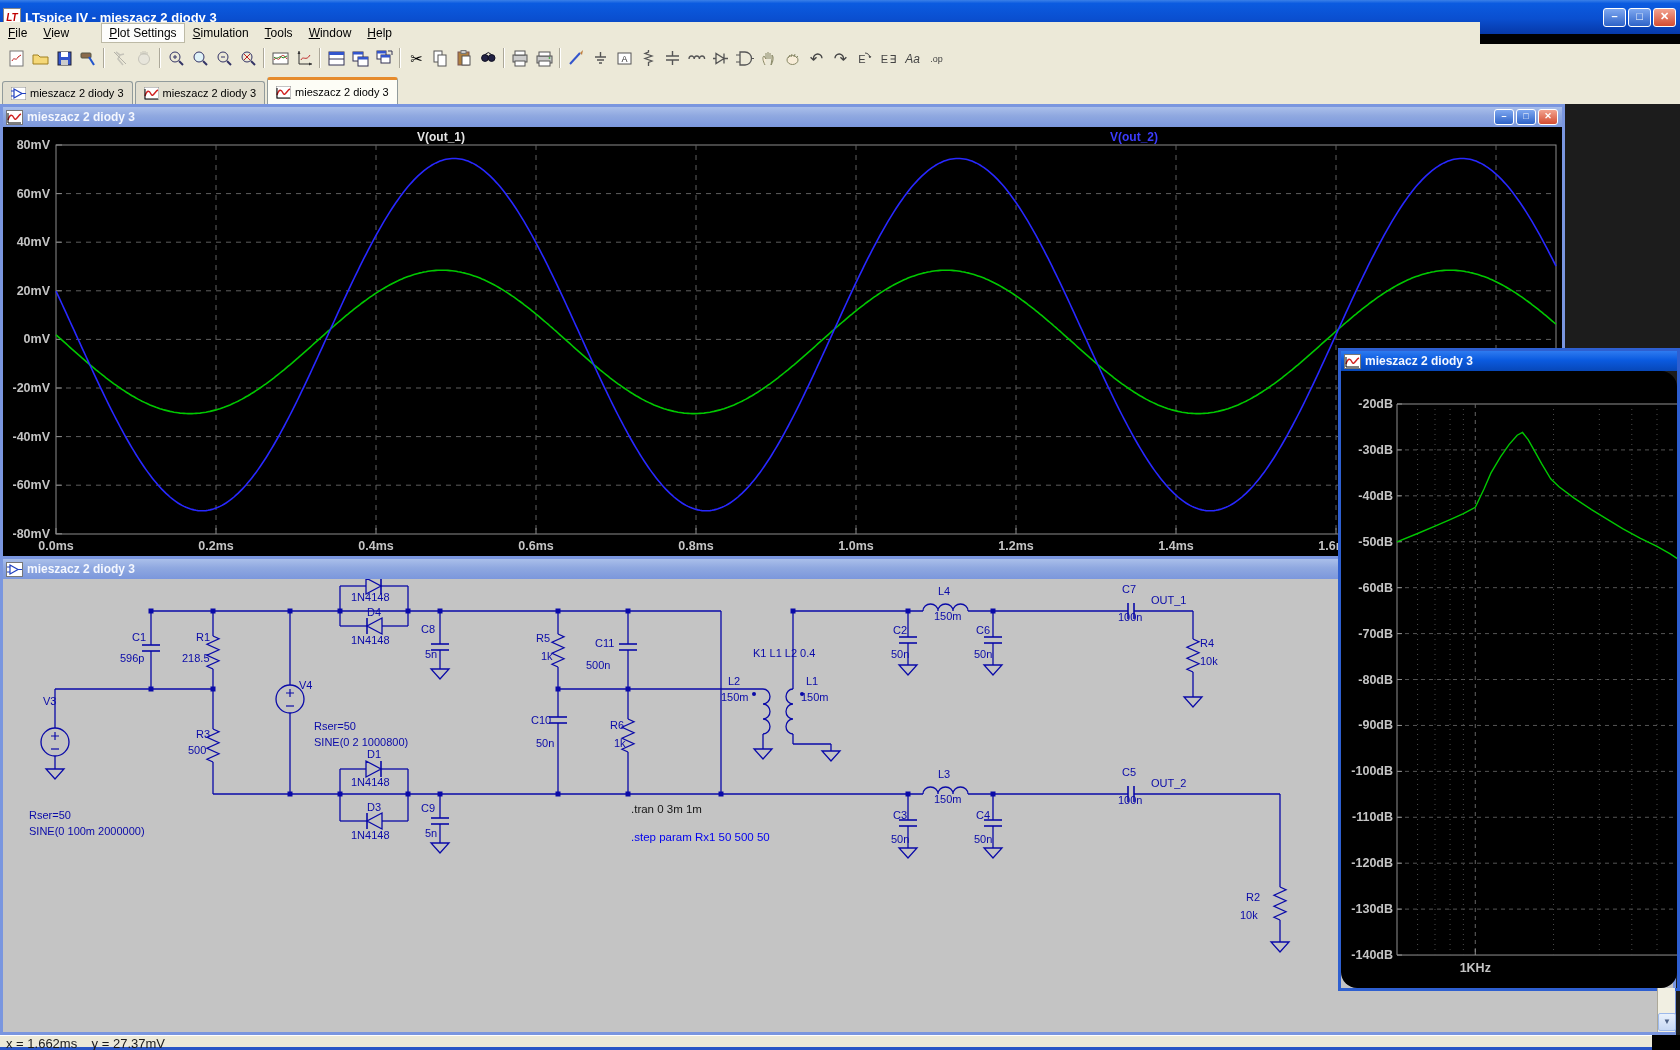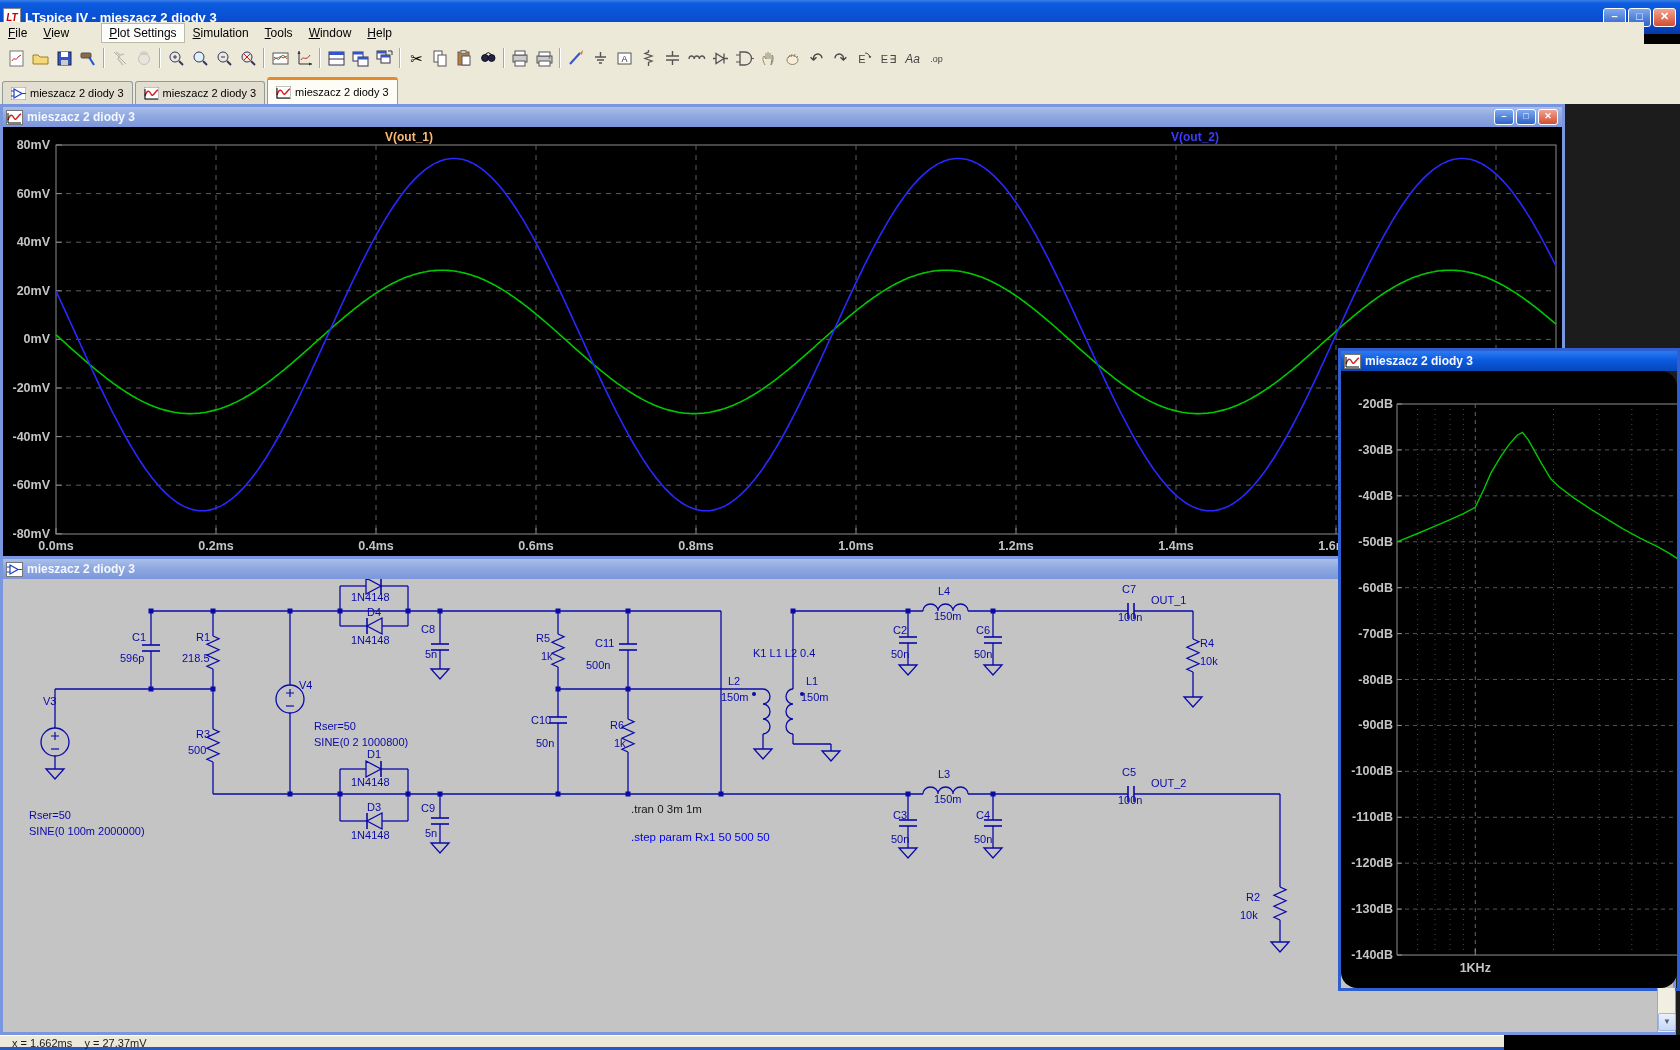--- a/index.html
+++ b/index.html
@@ -9,21 +9,21 @@
   
   #titlebar{left:0;top:0;width:1680px;height:34px;
     background:linear-gradient(180deg,#3A80E8 0%,#0B5BE0 10%,#0A4FD0 55%,#0638A8 100%);
     display:flex;align-items:center;color:#fff;font-weight:bold;font-size:13px;}
   #titlebar .app-icon{width:16px;height:16px;margin:0 4px 0 3px;background:#fff;border:1px solid #888;
     color:#C00000;font-size:10px;font-weight:bold;display:flex;align-items:center;justify-content:center;font-style:italic;}
   .winbtns{margin-left:auto;display:flex;gap:2px;padding-right:4px;}
   .wbtn{width:21px;height:17px;border:1px solid #fff;border-radius:3px;color:#fff;font-size:11px;line-height:15px;
     text-align:center;background:linear-gradient(180deg,#7FA8F0,#2E63C8);}
   .wbtn.close{background:linear-gradient(180deg,#F2A390,#D44C31);}
-  #menubar{left:0;top:22px;width:1644px;height:22px;background:#ECE9D8;display:flex;align-items:center;
+  #menubar{left:0;top:22px;width:1480px;height:22px;background:#ECE9D8;display:flex;align-items:center;
     font-size:12px;color:#000;border-bottom:1px solid #E0DDC8;}
   .menu-item{padding:3px 8px;}
   .menu-item.hl{background:#FDFDFB;border:1px solid #BDBAA6;padding:2px 7px;margin-left:24px;}
   .menu-item u{text-decoration:underline;}
   #toolbar{left:0;top:44px;width:1680px;height:28px;background:#ECE9D8;display:flex;align-items:center;padding-left:4px;border-bottom:1px solid #D8D5C0;}
   .tbtn{width:24px;height:24px;display:flex;align-items:center;justify-content:center;}
   .tbtn svg{width:19px;height:19px;}
   .tbtn.disabled{opacity:.38;filter:grayscale(1);}
   .tsep{width:1px;height:20px;background:#ACA899;margin:0 3px;border-right:1px solid #fff;}
   #tabbar{left:0;top:72px;width:1680px;height:32px;background:#ECE9D8;display:flex;align-items:flex-end;padding-left:2px;box-sizing:border-box;}
@@ -33,22 +33,22 @@
   .tabicon{width:15px;height:13px;}
   
   #mdi{left:0;top:104px;width:1680px;height:931px;background:#1C1C1C;}
   .child{position:absolute;border:3px solid #7A96DF;box-sizing:border-box;}
   .ctitle{height:20px;display:flex;align-items:center;gap:4px;padding-left:3px;color:#F4F7FE;font-size:12px;font-weight:bold;
     background:linear-gradient(180deg,#A8BEE e 0%,#8FA8E4 45%,#7A96DF 100%);}
   .ctitle.inactive{background:linear-gradient(180deg,#AABFEA 0%,#8FA8E0 45%,#7B97DC 100%);}
   .ctitle.active{background:linear-gradient(180deg,#2E7BF0 0%,#0B5BE0 45%,#0747B8 100%);}
   .cticon{width:15px;height:13px;background:#fff;border:1px solid #777;flex:0 0 auto;}
   .legend{position:absolute;font-size:12px;font-weight:bold;}
-  #status{left:0;top:1035px;width:1504px;height:15px;background:#ECE9D8;border-top:1px solid #fff;
-    font-size:11px;color:#1a1a1a;display:flex;align-items:center;padding-left:12px;box-sizing:border-box;
+  #status{left:0;top:1035px;width:1652px;height:15px;background:#ECE9D8;border-top:1px solid #fff;
+    font-size:13px;color:#1a1a1a;display:flex;align-items:center;padding-left:6px;box-sizing:border-box;
     box-shadow:inset 0 -3px 0 #2A56C6;}
   svg text{font-family:"Liberation Sans",sans-serif;}
 </style>
 </head>
 <body>
 
 <div id="titlebar" class="abs">
   <div class="app-icon">LT</div>
   <span>LTspice IV - mieszacz 2 diody 3</span>
   <div class="winbtns">
@@ -403,22 +403,22 @@
           <text x="1176" y="549" text-anchor="middle" font-size="12.5" font-weight="bold" fill="#C4C4C4">1.4ms</text>
           <line x1="1336" y1="144" x2="1336" y2="533" stroke="#5E5E5E" stroke-dasharray="5,5"></line>
           <line x1="1336" y1="533" x2="1336" y2="527" stroke="#8C8C8C"></line>
           <text x="1336" y="549" text-anchor="middle" font-size="12.5" font-weight="bold" fill="#C4C4C4">1.6ms</text>
           <line x1="1496" y1="144" x2="1496" y2="533" stroke="#5E5E5E" stroke-dasharray="5,5"></line>
           <line x1="1496" y1="533" x2="1496" y2="527" stroke="#8C8C8C"></line>
           <text x="1496" y="549" text-anchor="middle" font-size="12.5" font-weight="bold" fill="#C4C4C4">1.8ms</text>
           <polyline points="56.0,333.8 58.0,335.6 60.0,337.4 62.0,339.1 64.0,340.9 66.0,342.7 68.0,344.5 70.0,346.3 72.0,348.1 74.0,349.8 76.0,351.6 78.0,353.4 80.0,355.1 82.0,356.9 84.0,358.6 86.0,360.3 88.0,362.1 90.0,363.8 92.0,365.4 94.0,367.1 96.0,368.8 98.0,370.4 100.0,372.0 102.0,373.6 104.0,375.2 106.0,376.8 108.0,378.3 110.0,379.8 112.0,381.3 114.0,382.8 116.0,384.2 118.0,385.6 120.0,387.0 122.0,388.4 124.0,389.7 126.0,391.0 128.0,392.2 130.0,393.5 132.0,394.7 134.0,395.8 136.0,397.0 138.0,398.1 140.0,399.1 142.0,400.2 144.0,401.1 146.0,402.1 148.0,403.0 150.0,403.9 152.0,404.7 154.0,405.5 156.0,406.3 158.0,407.0 160.0,407.7 162.0,408.3 164.0,408.9 166.0,409.4 168.0,409.9 170.0,410.4 172.0,410.8 174.0,411.2 176.0,411.5 178.0,411.8 180.0,412.1 182.0,412.3 184.0,412.4 186.0,412.5 188.0,412.6 190.0,412.6 192.0,412.6 194.0,412.5 196.0,412.4 198.0,412.3 200.0,412.1 202.0,411.8 204.0,411.5 206.0,411.2 208.0,410.8 210.0,410.4 212.0,409.9 214.0,409.4 216.0,408.9 218.0,408.3 220.0,407.7 222.0,407.0 224.0,406.3 226.0,405.5 228.0,404.7 230.0,403.9 232.0,403.0 234.0,402.1 236.0,401.1 238.0,400.2 240.0,399.1 242.0,398.1 244.0,397.0 246.0,395.8 248.0,394.7 250.0,393.5 252.0,392.2 254.0,391.0 256.0,389.7 258.0,388.4 260.0,387.0 262.0,385.6 264.0,384.2 266.0,382.8 268.0,381.3 270.0,379.8 272.0,378.3 274.0,376.8 276.0,375.2 278.0,373.6 280.0,372.0 282.0,370.4 284.0,368.8 286.0,367.1 288.0,365.4 290.0,363.8 292.0,362.1 294.0,360.3 296.0,358.6 298.0,356.9 300.0,355.1 302.0,353.4 304.0,351.6 306.0,349.8 308.0,348.1 310.0,346.3 312.0,344.5 314.0,342.7 316.0,340.9 318.0,339.1 320.0,337.4 322.0,335.6 324.0,333.8 326.0,332.0 328.0,330.2 330.0,328.5 332.0,326.7 334.0,325.0 336.0,323.2 338.0,321.5 340.0,319.8 342.0,318.1 344.0,316.4 346.0,314.7 348.0,313.1 350.0,311.4 352.0,309.8 354.0,308.2 356.0,306.6 358.0,305.1 360.0,303.6 362.0,302.0 364.0,300.5 366.0,299.1 368.0,297.6 370.0,296.2 372.0,294.9 374.0,293.5 376.0,292.2 378.0,290.9 380.0,289.6 382.0,288.4 384.0,287.2 386.0,286.0 388.0,284.9 390.0,283.8 392.0,282.7 394.0,281.7 396.0,280.7 398.0,279.8 400.0,278.8 402.0,278.0 404.0,277.1 406.0,276.3 408.0,275.6 410.0,274.9 412.0,274.2 414.0,273.6 416.0,273.0 418.0,272.4 420.0,271.9 422.0,271.5 424.0,271.0 426.0,270.7 428.0,270.3 430.0,270.0 432.0,269.8 434.0,269.6 436.0,269.4 438.0,269.3 440.0,269.3 442.0,269.2 444.0,269.3 446.0,269.3 448.0,269.4 450.0,269.6 452.0,269.8 454.0,270.0 456.0,270.3 458.0,270.7 460.0,271.0 462.0,271.5 464.0,271.9 466.0,272.4 468.0,273.0 470.0,273.6 472.0,274.2 474.0,274.9 476.0,275.6 478.0,276.3 480.0,277.1 482.0,278.0 484.0,278.8 486.0,279.8 488.0,280.7 490.0,281.7 492.0,282.7 494.0,283.8 496.0,284.9 498.0,286.0 500.0,287.2 502.0,288.4 504.0,289.6 506.0,290.9 508.0,292.2 510.0,293.5 512.0,294.9 514.0,296.2 516.0,297.6 518.0,299.1 520.0,300.5 522.0,302.0 524.0,303.6 526.0,305.1 528.0,306.6 530.0,308.2 532.0,309.8 534.0,311.4 536.0,313.1 538.0,314.7 540.0,316.4 542.0,318.1 544.0,319.8 546.0,321.5 548.0,323.2 550.0,325.0 552.0,326.7 554.0,328.5 556.0,330.2 558.0,332.0 560.0,333.8 562.0,335.6 564.0,337.4 566.0,339.1 568.0,340.9 570.0,342.7 572.0,344.5 574.0,346.3 576.0,348.1 578.0,349.8 580.0,351.6 582.0,353.4 584.0,355.1 586.0,356.9 588.0,358.6 590.0,360.3 592.0,362.1 594.0,363.8 596.0,365.4 598.0,367.1 600.0,368.8 602.0,370.4 604.0,372.0 606.0,373.6 608.0,375.2 610.0,376.8 612.0,378.3 614.0,379.8 616.0,381.3 618.0,382.8 620.0,384.2 622.0,385.6 624.0,387.0 626.0,388.4 628.0,389.7 630.0,391.0 632.0,392.2 634.0,393.5 636.0,394.7 638.0,395.8 640.0,397.0 642.0,398.1 644.0,399.1 646.0,400.2 648.0,401.1 650.0,402.1 652.0,403.0 654.0,403.9 656.0,404.7 658.0,405.5 660.0,406.3 662.0,407.0 664.0,407.7 666.0,408.3 668.0,408.9 670.0,409.4 672.0,409.9 674.0,410.4 676.0,410.8 678.0,411.2 680.0,411.5 682.0,411.8 684.0,412.1 686.0,412.3 688.0,412.4 690.0,412.5 692.0,412.6 694.0,412.6 696.0,412.6 698.0,412.5 700.0,412.4 702.0,412.3 704.0,412.1 706.0,411.8 708.0,411.5 710.0,411.2 712.0,410.8 714.0,410.4 716.0,409.9 718.0,409.4 720.0,408.9 722.0,408.3 724.0,407.7 726.0,407.0 728.0,406.3 730.0,405.5 732.0,404.7 734.0,403.9 736.0,403.0 738.0,402.1 740.0,401.1 742.0,400.2 744.0,399.1 746.0,398.1 748.0,397.0 750.0,395.8 752.0,394.7 754.0,393.5 756.0,392.2 758.0,391.0 760.0,389.7 762.0,388.4 764.0,387.0 766.0,385.6 768.0,384.2 770.0,382.8 772.0,381.3 774.0,379.8 776.0,378.3 778.0,376.8 780.0,375.2 782.0,373.6 784.0,372.0 786.0,370.4 788.0,368.8 790.0,367.1 792.0,365.4 794.0,363.8 796.0,362.1 798.0,360.3 800.0,358.6 802.0,356.9 804.0,355.1 806.0,353.4 808.0,351.6 810.0,349.8 812.0,348.1 814.0,346.3 816.0,344.5 818.0,342.7 820.0,340.9 822.0,339.1 824.0,337.4 826.0,335.6 828.0,333.8 830.0,332.0 832.0,330.2 834.0,328.5 836.0,326.7 838.0,325.0 840.0,323.2 842.0,321.5 844.0,319.8 846.0,318.1 848.0,316.4 850.0,314.7 852.0,313.1 854.0,311.4 856.0,309.8 858.0,308.2 860.0,306.6 862.0,305.1 864.0,303.6 866.0,302.0 868.0,300.5 870.0,299.1 872.0,297.6 874.0,296.2 876.0,294.9 878.0,293.5 880.0,292.2 882.0,290.9 884.0,289.6 886.0,288.4 888.0,287.2 890.0,286.0 892.0,284.9 894.0,283.8 896.0,282.7 898.0,281.7 900.0,280.7 902.0,279.8 904.0,278.8 906.0,278.0 908.0,277.1 910.0,276.3 912.0,275.6 914.0,274.9 916.0,274.2 918.0,273.6 920.0,273.0 922.0,272.4 924.0,271.9 926.0,271.5 928.0,271.0 930.0,270.7 932.0,270.3 934.0,270.0 936.0,269.8 938.0,269.6 940.0,269.4 942.0,269.3 944.0,269.3 946.0,269.2 948.0,269.3 950.0,269.3 952.0,269.4 954.0,269.6 956.0,269.8 958.0,270.0 960.0,270.3 962.0,270.7 964.0,271.0 966.0,271.5 968.0,271.9 970.0,272.4 972.0,273.0 974.0,273.6 976.0,274.2 978.0,274.9 980.0,275.6 982.0,276.3 984.0,277.1 986.0,278.0 988.0,278.8 990.0,279.8 992.0,280.7 994.0,281.7 996.0,282.7 998.0,283.8 1000.0,284.9 1002.0,286.0 1004.0,287.2 1006.0,288.4 1008.0,289.6 1010.0,290.9 1012.0,292.2 1014.0,293.5 1016.0,294.9 1018.0,296.2 1020.0,297.6 1022.0,299.1 1024.0,300.5 1026.0,302.0 1028.0,303.6 1030.0,305.1 1032.0,306.6 1034.0,308.2 1036.0,309.8 1038.0,311.4 1040.0,313.1 1042.0,314.7 1044.0,316.4 1046.0,318.1 1048.0,319.8 1050.0,321.5 1052.0,323.2 1054.0,325.0 1056.0,326.7 1058.0,328.5 1060.0,330.2 1062.0,332.0 1064.0,333.8 1066.0,335.6 1068.0,337.4 1070.0,339.1 1072.0,340.9 1074.0,342.7 1076.0,344.5 1078.0,346.3 1080.0,348.1 1082.0,349.8 1084.0,351.6 1086.0,353.4 1088.0,355.1 1090.0,356.9 1092.0,358.6 1094.0,360.3 1096.0,362.1 1098.0,363.8 1100.0,365.4 1102.0,367.1 1104.0,368.8 1106.0,370.4 1108.0,372.0 1110.0,373.6 1112.0,375.2 1114.0,376.8 1116.0,378.3 1118.0,379.8 1120.0,381.3 1122.0,382.8 1124.0,384.2 1126.0,385.6 1128.0,387.0 1130.0,388.4 1132.0,389.7 1134.0,391.0 1136.0,392.2 1138.0,393.5 1140.0,394.7 1142.0,395.8 1144.0,397.0 1146.0,398.1 1148.0,399.1 1150.0,400.2 1152.0,401.1 1154.0,402.1 1156.0,403.0 1158.0,403.9 1160.0,404.7 1162.0,405.5 1164.0,406.3 1166.0,407.0 1168.0,407.7 1170.0,408.3 1172.0,408.9 1174.0,409.4 1176.0,409.9 1178.0,410.4 1180.0,410.8 1182.0,411.2 1184.0,411.5 1186.0,411.8 1188.0,412.1 1190.0,412.3 1192.0,412.4 1194.0,412.5 1196.0,412.6 1198.0,412.6 1200.0,412.6 1202.0,412.5 1204.0,412.4 1206.0,412.3 1208.0,412.1 1210.0,411.8 1212.0,411.5 1214.0,411.2 1216.0,410.8 1218.0,410.4 1220.0,409.9 1222.0,409.4 1224.0,408.9 1226.0,408.3 1228.0,407.7 1230.0,407.0 1232.0,406.3 1234.0,405.5 1236.0,404.7 1238.0,403.9 1240.0,403.0 1242.0,402.1 1244.0,401.1 1246.0,400.2 1248.0,399.1 1250.0,398.1 1252.0,397.0 1254.0,395.8 1256.0,394.7 1258.0,393.5 1260.0,392.2 1262.0,391.0 1264.0,389.7 1266.0,388.4 1268.0,387.0 1270.0,385.6 1272.0,384.2 1274.0,382.8 1276.0,381.3 1278.0,379.8 1280.0,378.3 1282.0,376.8 1284.0,375.2 1286.0,373.6 1288.0,372.0 1290.0,370.4 1292.0,368.8 1294.0,367.1 1296.0,365.4 1298.0,363.8 1300.0,362.1 1302.0,360.3 1304.0,358.6 1306.0,356.9 1308.0,355.1 1310.0,353.4 1312.0,351.6 1314.0,349.8 1316.0,348.1 1318.0,346.3 1320.0,344.5 1322.0,342.7 1324.0,340.9 1326.0,339.1 1328.0,337.4 1330.0,335.6 1332.0,333.8 1334.0,332.0 1336.0,330.2 1338.0,328.5 1340.0,326.7 1342.0,325.0 1344.0,323.2 1346.0,321.5 1348.0,319.8 1350.0,318.1 1352.0,316.4 1354.0,314.7 1356.0,313.1 1358.0,311.4 1360.0,309.8 1362.0,308.2 1364.0,306.6 1366.0,305.1 1368.0,303.6 1370.0,302.0 1372.0,300.5 1374.0,299.1 1376.0,297.6 1378.0,296.2 1380.0,294.9 1382.0,293.5 1384.0,292.2 1386.0,290.9 1388.0,289.6 1390.0,288.4 1392.0,287.2 1394.0,286.0 1396.0,284.9 1398.0,283.8 1400.0,282.7 1402.0,281.7 1404.0,280.7 1406.0,279.8 1408.0,278.8 1410.0,278.0 1412.0,277.1 1414.0,276.3 1416.0,275.6 1418.0,274.9 1420.0,274.2 1422.0,273.6 1424.0,273.0 1426.0,272.4 1428.0,271.9 1430.0,271.5 1432.0,271.0 1434.0,270.7 1436.0,270.3 1438.0,270.0 1440.0,269.8 1442.0,269.6 1444.0,269.4 1446.0,269.3 1448.0,269.3 1450.0,269.2 1452.0,269.3 1454.0,269.3 1456.0,269.4 1458.0,269.6 1460.0,269.8 1462.0,270.0 1464.0,270.3 1466.0,270.7 1468.0,271.0 1470.0,271.5 1472.0,271.9 1474.0,272.4 1476.0,273.0 1478.0,273.6 1480.0,274.2 1482.0,274.9 1484.0,275.6 1486.0,276.3 1488.0,277.1 1490.0,278.0 1492.0,278.8 1494.0,279.8 1496.0,280.7 1498.0,281.7 1500.0,282.7 1502.0,283.8 1504.0,284.9 1506.0,286.0 1508.0,287.2 1510.0,288.4 1512.0,289.6 1514.0,290.9 1516.0,292.2 1518.0,293.5 1520.0,294.9 1522.0,296.2 1524.0,297.6 1526.0,299.1 1528.0,300.5 1530.0,302.0 1532.0,303.6 1534.0,305.1 1536.0,306.6 1538.0,308.2 1540.0,309.8 1542.0,311.4 1544.0,313.1 1546.0,314.7 1548.0,316.4 1550.0,318.1 1552.0,319.8 1554.0,321.5 1556.0,323.2" fill="none" stroke="#00C800" stroke-width="1.6"></polyline>
           <polyline points="56.0,290.2 58.0,294.4 60.0,298.7 62.0,303.0 64.0,307.4 66.0,311.7 68.0,316.1 70.0,320.5 72.0,324.9 74.0,329.2 76.0,333.6 78.0,338.0 80.0,342.4 82.0,346.8 84.0,351.2 86.0,355.5 88.0,359.9 90.0,364.2 92.0,368.5 94.0,372.8 96.0,377.1 98.0,381.4 100.0,385.6 102.0,389.7 104.0,393.9 106.0,398.0 108.0,402.1 110.0,406.1 112.0,410.1 114.0,414.0 116.0,417.9 118.0,421.7 120.0,425.5 122.0,429.2 124.0,432.9 126.0,436.5 128.0,440.0 130.0,443.5 132.0,446.9 134.0,450.2 136.0,453.5 138.0,456.7 140.0,459.8 142.0,462.8 144.0,465.7 146.0,468.6 148.0,471.4 150.0,474.1 152.0,476.7 154.0,479.2 156.0,481.6 158.0,484.0 160.0,486.2 162.0,488.4 164.0,490.4 166.0,492.4 168.0,494.2 170.0,496.0 172.0,497.6 174.0,499.2 176.0,500.6 178.0,502.0 180.0,503.2 182.0,504.4 184.0,505.4 186.0,506.3 188.0,507.1 190.0,507.8 192.0,508.4 194.0,508.9 196.0,509.3 198.0,509.6 200.0,509.8 202.0,509.8 204.0,509.8 206.0,509.6 208.0,509.3 210.0,508.9 212.0,508.4 214.0,507.8 216.0,507.1 218.0,506.3 220.0,505.4 222.0,504.4 224.0,503.2 226.0,502.0 228.0,500.6 230.0,499.2 232.0,497.6 234.0,496.0 236.0,494.2 238.0,492.4 240.0,490.4 242.0,488.4 244.0,486.2 246.0,484.0 248.0,481.6 250.0,479.2 252.0,476.7 254.0,474.1 256.0,471.4 258.0,468.6 260.0,465.7 262.0,462.8 264.0,459.8 266.0,456.7 268.0,453.5 270.0,450.2 272.0,446.9 274.0,443.5 276.0,440.0 278.0,436.5 280.0,432.9 282.0,429.2 284.0,425.5 286.0,421.7 288.0,417.9 290.0,414.0 292.0,410.1 294.0,406.1 296.0,402.1 298.0,398.0 300.0,393.9 302.0,389.7 304.0,385.6 306.0,381.4 308.0,377.1 310.0,372.8 312.0,368.5 314.0,364.2 316.0,359.9 318.0,355.5 320.0,351.2 322.0,346.8 324.0,342.4 326.0,338.0 328.0,333.6 330.0,329.2 332.0,324.9 334.0,320.5 336.0,316.1 338.0,311.7 340.0,307.4 342.0,303.0 344.0,298.7 346.0,294.4 348.0,290.2 350.0,285.9 352.0,281.7 354.0,277.5 356.0,273.4 358.0,269.3 360.0,265.2 362.0,261.2 364.0,257.2 366.0,253.3 368.0,249.4 370.0,245.6 372.0,241.8 374.0,238.1 376.0,234.4 378.0,230.8 380.0,227.3 382.0,223.8 384.0,220.4 386.0,217.1 388.0,213.8 390.0,210.6 392.0,207.5 394.0,204.5 396.0,201.5 398.0,198.7 400.0,195.9 402.0,193.2 404.0,190.6 406.0,188.1 408.0,185.6 410.0,183.3 412.0,181.1 414.0,178.9 416.0,176.9 418.0,174.9 420.0,173.1 422.0,171.3 424.0,169.6 426.0,168.1 428.0,166.6 430.0,165.3 432.0,164.0 434.0,162.9 436.0,161.9 438.0,161.0 440.0,160.1 442.0,159.4 444.0,158.8 446.0,158.3 448.0,158.0 450.0,157.7 452.0,157.5 454.0,157.5 456.0,157.5 458.0,157.7 460.0,158.0 462.0,158.3 464.0,158.8 466.0,159.4 468.0,160.1 470.0,161.0 472.0,161.9 474.0,162.9 476.0,164.0 478.0,165.3 480.0,166.6 482.0,168.1 484.0,169.6 486.0,171.3 488.0,173.1 490.0,174.9 492.0,176.9 494.0,178.9 496.0,181.1 498.0,183.3 500.0,185.6 502.0,188.1 504.0,190.6 506.0,193.2 508.0,195.9 510.0,198.7 512.0,201.5 514.0,204.5 516.0,207.5 518.0,210.6 520.0,213.8 522.0,217.1 524.0,220.4 526.0,223.8 528.0,227.3 530.0,230.8 532.0,234.4 534.0,238.1 536.0,241.8 538.0,245.6 540.0,249.4 542.0,253.3 544.0,257.2 546.0,261.2 548.0,265.2 550.0,269.3 552.0,273.4 554.0,277.5 556.0,281.7 558.0,285.9 560.0,290.2 562.0,294.4 564.0,298.7 566.0,303.0 568.0,307.4 570.0,311.7 572.0,316.1 574.0,320.5 576.0,324.9 578.0,329.2 580.0,333.6 582.0,338.0 584.0,342.4 586.0,346.8 588.0,351.2 590.0,355.5 592.0,359.9 594.0,364.2 596.0,368.5 598.0,372.8 600.0,377.1 602.0,381.4 604.0,385.6 606.0,389.7 608.0,393.9 610.0,398.0 612.0,402.1 614.0,406.1 616.0,410.1 618.0,414.0 620.0,417.9 622.0,421.7 624.0,425.5 626.0,429.2 628.0,432.9 630.0,436.5 632.0,440.0 634.0,443.5 636.0,446.9 638.0,450.2 640.0,453.5 642.0,456.7 644.0,459.8 646.0,462.8 648.0,465.7 650.0,468.6 652.0,471.4 654.0,474.1 656.0,476.7 658.0,479.2 660.0,481.6 662.0,484.0 664.0,486.2 666.0,488.4 668.0,490.4 670.0,492.4 672.0,494.2 674.0,496.0 676.0,497.6 678.0,499.2 680.0,500.6 682.0,502.0 684.0,503.2 686.0,504.4 688.0,505.4 690.0,506.3 692.0,507.1 694.0,507.8 696.0,508.4 698.0,508.9 700.0,509.3 702.0,509.6 704.0,509.8 706.0,509.8 708.0,509.8 710.0,509.6 712.0,509.3 714.0,508.9 716.0,508.4 718.0,507.8 720.0,507.1 722.0,506.3 724.0,505.4 726.0,504.4 728.0,503.2 730.0,502.0 732.0,500.6 734.0,499.2 736.0,497.6 738.0,496.0 740.0,494.2 742.0,492.4 744.0,490.4 746.0,488.4 748.0,486.2 750.0,484.0 752.0,481.6 754.0,479.2 756.0,476.7 758.0,474.1 760.0,471.4 762.0,468.6 764.0,465.7 766.0,462.8 768.0,459.8 770.0,456.7 772.0,453.5 774.0,450.2 776.0,446.9 778.0,443.5 780.0,440.0 782.0,436.5 784.0,432.9 786.0,429.2 788.0,425.5 790.0,421.7 792.0,417.9 794.0,414.0 796.0,410.1 798.0,406.1 800.0,402.1 802.0,398.0 804.0,393.9 806.0,389.7 808.0,385.6 810.0,381.4 812.0,377.1 814.0,372.8 816.0,368.5 818.0,364.2 820.0,359.9 822.0,355.5 824.0,351.2 826.0,346.8 828.0,342.4 830.0,338.0 832.0,333.6 834.0,329.2 836.0,324.9 838.0,320.5 840.0,316.1 842.0,311.7 844.0,307.4 846.0,303.0 848.0,298.7 850.0,294.4 852.0,290.2 854.0,285.9 856.0,281.7 858.0,277.5 860.0,273.4 862.0,269.3 864.0,265.2 866.0,261.2 868.0,257.2 870.0,253.3 872.0,249.4 874.0,245.6 876.0,241.8 878.0,238.1 880.0,234.4 882.0,230.8 884.0,227.3 886.0,223.8 888.0,220.4 890.0,217.1 892.0,213.8 894.0,210.6 896.0,207.5 898.0,204.5 900.0,201.5 902.0,198.7 904.0,195.9 906.0,193.2 908.0,190.6 910.0,188.1 912.0,185.6 914.0,183.3 916.0,181.1 918.0,178.9 920.0,176.9 922.0,174.9 924.0,173.1 926.0,171.3 928.0,169.6 930.0,168.1 932.0,166.6 934.0,165.3 936.0,164.0 938.0,162.9 940.0,161.9 942.0,161.0 944.0,160.1 946.0,159.4 948.0,158.8 950.0,158.3 952.0,158.0 954.0,157.7 956.0,157.5 958.0,157.5 960.0,157.5 962.0,157.7 964.0,158.0 966.0,158.3 968.0,158.8 970.0,159.4 972.0,160.1 974.0,161.0 976.0,161.9 978.0,162.9 980.0,164.0 982.0,165.3 984.0,166.6 986.0,168.1 988.0,169.6 990.0,171.3 992.0,173.1 994.0,174.9 996.0,176.9 998.0,178.9 1000.0,181.1 1002.0,183.3 1004.0,185.6 1006.0,188.1 1008.0,190.6 1010.0,193.2 1012.0,195.9 1014.0,198.7 1016.0,201.5 1018.0,204.5 1020.0,207.5 1022.0,210.6 1024.0,213.8 1026.0,217.1 1028.0,220.4 1030.0,223.8 1032.0,227.3 1034.0,230.8 1036.0,234.4 1038.0,238.1 1040.0,241.8 1042.0,245.6 1044.0,249.4 1046.0,253.3 1048.0,257.2 1050.0,261.2 1052.0,265.2 1054.0,269.3 1056.0,273.4 1058.0,277.5 1060.0,281.7 1062.0,285.9 1064.0,290.2 1066.0,294.4 1068.0,298.7 1070.0,303.0 1072.0,307.4 1074.0,311.7 1076.0,316.1 1078.0,320.5 1080.0,324.9 1082.0,329.2 1084.0,333.6 1086.0,338.0 1088.0,342.4 1090.0,346.8 1092.0,351.2 1094.0,355.5 1096.0,359.9 1098.0,364.2 1100.0,368.5 1102.0,372.8 1104.0,377.1 1106.0,381.4 1108.0,385.6 1110.0,389.7 1112.0,393.9 1114.0,398.0 1116.0,402.1 1118.0,406.1 1120.0,410.1 1122.0,414.0 1124.0,417.9 1126.0,421.7 1128.0,425.5 1130.0,429.2 1132.0,432.9 1134.0,436.5 1136.0,440.0 1138.0,443.5 1140.0,446.9 1142.0,450.2 1144.0,453.5 1146.0,456.7 1148.0,459.8 1150.0,462.8 1152.0,465.7 1154.0,468.6 1156.0,471.4 1158.0,474.1 1160.0,476.7 1162.0,479.2 1164.0,481.6 1166.0,484.0 1168.0,486.2 1170.0,488.4 1172.0,490.4 1174.0,492.4 1176.0,494.2 1178.0,496.0 1180.0,497.6 1182.0,499.2 1184.0,500.6 1186.0,502.0 1188.0,503.2 1190.0,504.4 1192.0,505.4 1194.0,506.3 1196.0,507.1 1198.0,507.8 1200.0,508.4 1202.0,508.9 1204.0,509.3 1206.0,509.6 1208.0,509.8 1210.0,509.8 1212.0,509.8 1214.0,509.6 1216.0,509.3 1218.0,508.9 1220.0,508.4 1222.0,507.8 1224.0,507.1 1226.0,506.3 1228.0,505.4 1230.0,504.4 1232.0,503.2 1234.0,502.0 1236.0,500.6 1238.0,499.2 1240.0,497.6 1242.0,496.0 1244.0,494.2 1246.0,492.4 1248.0,490.4 1250.0,488.4 1252.0,486.2 1254.0,484.0 1256.0,481.6 1258.0,479.2 1260.0,476.7 1262.0,474.1 1264.0,471.4 1266.0,468.6 1268.0,465.7 1270.0,462.8 1272.0,459.8 1274.0,456.7 1276.0,453.5 1278.0,450.2 1280.0,446.9 1282.0,443.5 1284.0,440.0 1286.0,436.5 1288.0,432.9 1290.0,429.2 1292.0,425.5 1294.0,421.7 1296.0,417.9 1298.0,414.0 1300.0,410.1 1302.0,406.1 1304.0,402.1 1306.0,398.0 1308.0,393.9 1310.0,389.7 1312.0,385.6 1314.0,381.4 1316.0,377.1 1318.0,372.8 1320.0,368.5 1322.0,364.2 1324.0,359.9 1326.0,355.5 1328.0,351.2 1330.0,346.8 1332.0,342.4 1334.0,338.0 1336.0,333.6 1338.0,329.2 1340.0,324.9 1342.0,320.5 1344.0,316.1 1346.0,311.7 1348.0,307.4 1350.0,303.0 1352.0,298.7 1354.0,294.4 1356.0,290.2 1358.0,285.9 1360.0,281.7 1362.0,277.5 1364.0,273.4 1366.0,269.3 1368.0,265.2 1370.0,261.2 1372.0,257.2 1374.0,253.3 1376.0,249.4 1378.0,245.6 1380.0,241.8 1382.0,238.1 1384.0,234.4 1386.0,230.8 1388.0,227.3 1390.0,223.8 1392.0,220.4 1394.0,217.1 1396.0,213.8 1398.0,210.6 1400.0,207.5 1402.0,204.5 1404.0,201.5 1406.0,198.7 1408.0,195.9 1410.0,193.2 1412.0,190.6 1414.0,188.1 1416.0,185.6 1418.0,183.3 1420.0,181.1 1422.0,178.9 1424.0,176.9 1426.0,174.9 1428.0,173.1 1430.0,171.3 1432.0,169.6 1434.0,168.1 1436.0,166.6 1438.0,165.3 1440.0,164.0 1442.0,162.9 1444.0,161.9 1446.0,161.0 1448.0,160.1 1450.0,159.4 1452.0,158.8 1454.0,158.3 1456.0,158.0 1458.0,157.7 1460.0,157.5 1462.0,157.5 1464.0,157.5 1466.0,157.7 1468.0,158.0 1470.0,158.3 1472.0,158.8 1474.0,159.4 1476.0,160.1 1478.0,161.0 1480.0,161.9 1482.0,162.9 1484.0,164.0 1486.0,165.3 1488.0,166.6 1490.0,168.1 1492.0,169.6 1494.0,171.3 1496.0,173.1 1498.0,174.9 1500.0,176.9 1502.0,178.9 1504.0,181.1 1506.0,183.3 1508.0,185.6 1510.0,188.1 1512.0,190.6 1514.0,193.2 1516.0,195.9 1518.0,198.7 1520.0,201.5 1522.0,204.5 1524.0,207.5 1526.0,210.6 1528.0,213.8 1530.0,217.1 1532.0,220.4 1534.0,223.8 1536.0,227.3 1538.0,230.8 1540.0,234.4 1542.0,238.1 1544.0,241.8 1546.0,245.6 1548.0,249.4 1550.0,253.3 1552.0,257.2 1554.0,261.2 1556.0,265.2" fill="none" stroke="#2828FF" stroke-width="1.6"></polyline>
         </svg>
-      <span class="legend" style="left: 382px; top: 3px; color: #fdba74; text-align: center;">V(out_1)</span>
-      <span class="legend" style="left: 1168px; top: 3px; color: rgb(60, 60, 255);">V(out_2)</span>
+      <span class="legend" style="left: 414px; top: 3px; color: #e5e5e5; text-align: center;">V(out_1)</span>
+      <span class="legend" style="left: 1107px; top: 3px; color: rgb(60, 60, 255);">V(out_2)</span>
     </div>
   </div>
 
   <div class="child" id="schwin" style="left:0;top:452px;width:1676px;height:479px;z-index:2;">
     <div class="ctitle inactive">
       <svg class="cticon" viewBox="0 0 15 13">
         <rect x="0" y="0" width="15" height="13" fill="#fff"></rect>
         <path d="M3,2 L3,11 L11,6.5 Z" fill="none" stroke="#2040C0" stroke-width="1.2"></path>
         <line x1="0" y1="4" x2="3" y2="4" stroke="#2040C0"></line>
           <line x1="0" y1="9" x2="3" y2="9" stroke="#2040C0"></line>

